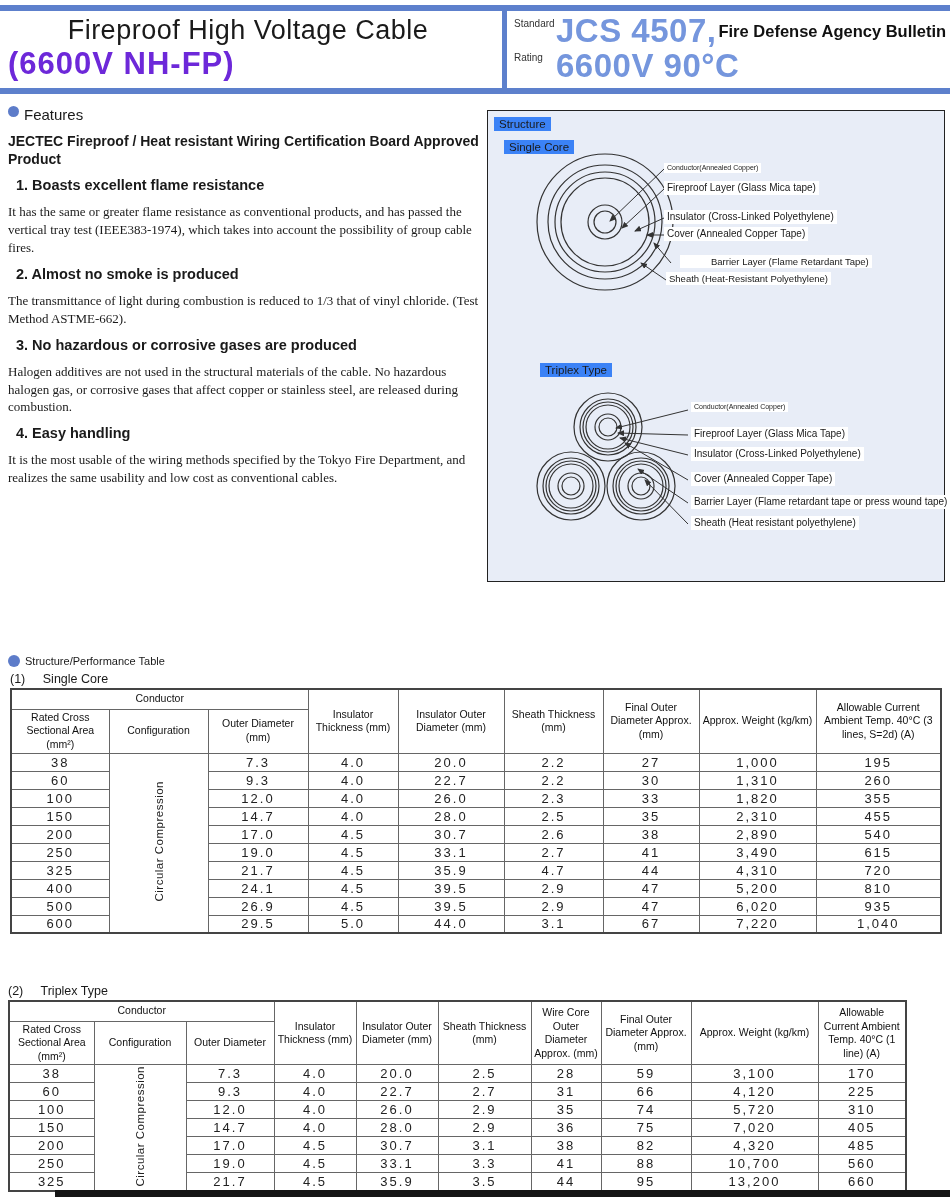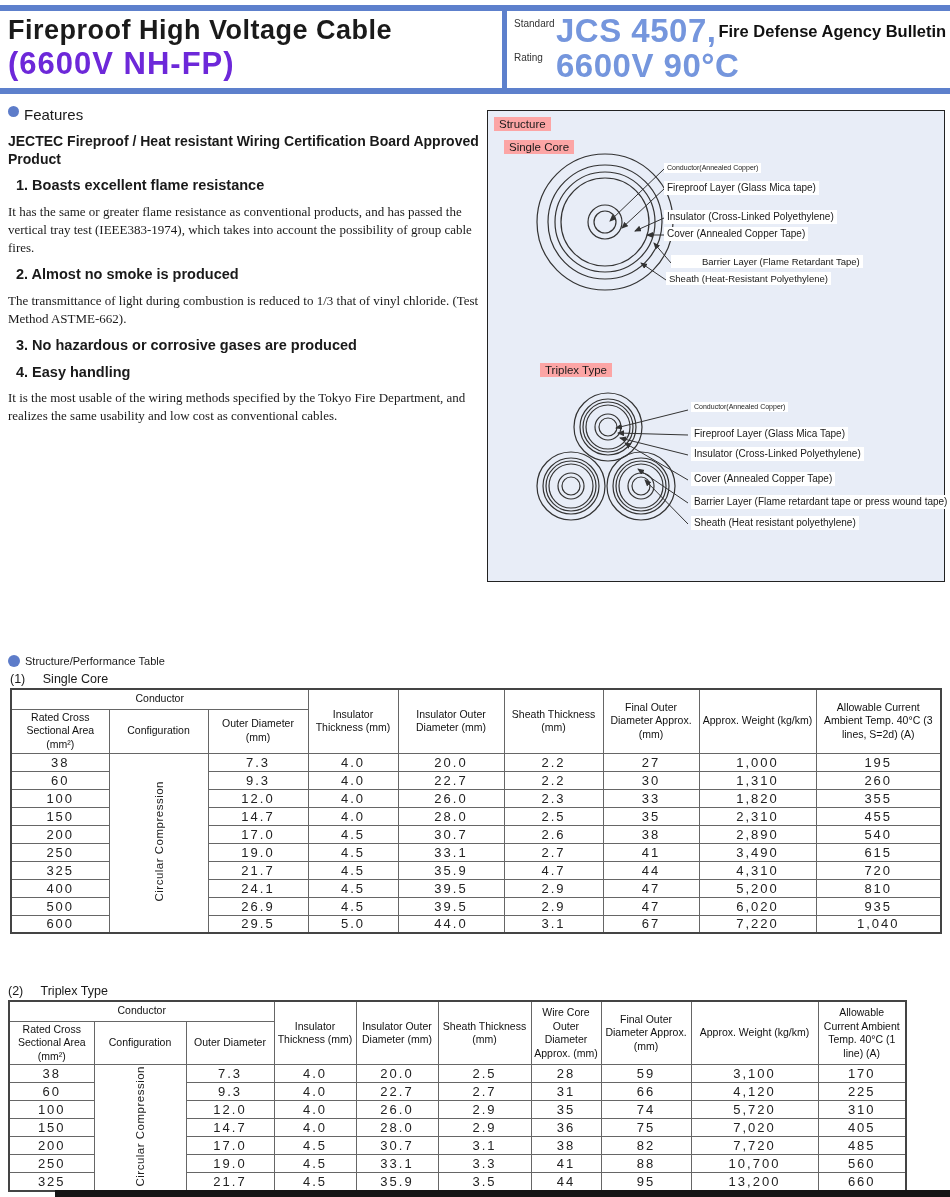--- a/index.html
+++ b/index.html
@@ -5,21 +5,21 @@
   html,body{margin:0;padding:0;background:#fff;}
   .page{position:relative;width:950px;height:1197px;background:#ffffff;
         font-family:"Liberation Sans",sans-serif;color:#1a1a1a;overflow:hidden;}
 
   
   .bar{position:absolute;background:#5d80cc;}
   .top-bar{left:0;top:5px;width:950px;height:6px;}
   .bottom-bar{left:0;top:88px;width:950px;height:6px;}
   .v-divider{left:502px;top:11px;width:5px;height:77px;}
   .header-left{position:absolute;left:8px;top:16px;width:480px;}
-  .title-main{font-size:27px;font-weight:bold;letter-spacing:.5px;line-height:1.1;}
+  .title-main{font-size:27px;font-weight:normal;letter-spacing:.5px;line-height:1.1;text-align:center;}
   .title-sub{font-size:31px;font-weight:bold;color:#6d28d9;letter-spacing:1px;line-height:1.15;}
   .header-right{position:absolute;left:514px;top:14px;width:436px;}
   .hr-row{display:flex;align-items:center;white-space:nowrap;}
   .hr-label{font-size:10px;color:#333;width:42px;flex:0 0 42px;position:relative;top:-8px;}
   .hr-big{font-size:33px;font-weight:bold;color:#7596dd;letter-spacing:.5px;line-height:1.05;}
   .hr-note{font-size:16.5px;font-weight:bold;color:#111;margin-left:2px;}
 
   
   .features{position:absolute;left:8px;top:106px;width:480px;}
   .sec-head{display:flex;align-items:flex-start;font-size:15px;margin-bottom:9px;}
@@ -27,21 +27,21 @@
   .jectec{font-size:14px;font-weight:bold;margin:0 0 2px 0;line-height:1.3;}
   .feat-h{font-size:14.5px;font-weight:bold;margin:8px;line-height:1.3;}
   .feat-b{font-size:13px;margin:0 0 1px 0;line-height:1.38;font-family:Liberation Serif, serif;}
 
   
   .panel{position:absolute;left:487px;top:110px;width:458px;height:472px;
          background:#e8edf7;border:1px solid #222;box-sizing:border-box;}
   .panel svg{position:absolute;left:0;top:0;}
   .dlabel{position:absolute;background:#fff;padding:1px 3px;font-size:10px;white-space:nowrap;line-height:1.2;}
   .dlabel.tiny{font-size:7px;}
-  .ptitle{position:absolute;background:#fca5a5;padding:1px 5px;font-size:11.5px;white-space:nowrap;}
+  .ptitle{position:absolute;background:#3b82f6;padding:1px 5px;font-size:11.5px;white-space:nowrap;}
 
   
   .perf-head{position:absolute;left:8px;top:655px;display:flex;align-items:center;font-size:11px;}
   .perf-head .bullet{width:12px;height:12px;}
   .tcaption{position:absolute;font-size:12.5px;}
   .tcaption .cap-num{margin-right:14px;}
   table.spec{position:absolute;border-collapse:collapse;table-layout:fixed;background:#fff;padding-left:36px;}
   table.spec th{border:1px solid #666;font-size:10.5px;font-weight:normal;
                 text-align:center;vertical-align:middle;padding:1px 2px;line-height:1.3;color:#111;}
   table.spec td{border:1px solid #666;font-size:13px;text-align:center;vertical-align:middle;
@@ -84,20 +84,21 @@
     <div class="sec-head">
       <span class="bullet"></span>
       <span>Features</span>
     </div>
     <p class="jectec">JECTEC Fireproof / Heat resistant Wiring Certification Board Approved Product</p>
     <p class="feat-h">1. Boasts excellent flame resistance</p>
     <p class="feat-b">It has the same or greater flame resistance as conventional products, and has passed the vertical tray test (IEEE383-1974), which takes into account the possibility of group cable fires.</p>
     <p class="feat-h">2. Almost no smoke is produced</p>
     <p class="feat-b">The transmittance of light during combustion is reduced to 1/3 that of vinyl chloride. (Test Method ASTME-662).</p>
     <p class="feat-h">3. No hazardous or corrosive gases are produced</p>
+    <p class="feat-b">Halogen additives are not used in the structural materials of the cable. No hazardous halogen gas, or corrosive gases that affect copper or stainless steel, are released during combustion.</p>
     <p class="feat-h">4. Easy handling</p>
     <p class="feat-b">It is the most usable of the wiring methods specified by the Tokyo Fire Department, and realizes the same usability and low cost as conventional cables.</p>
   </div>
 
   <div class="panel">
     <svg width="456" height="470" viewBox="0 0 456 470">
       <defs>
         <marker id="arr" markerWidth="7" markerHeight="7" refX="6" refY="3" orient="auto">
           <path d="M0,0 L7,3 L0,6 z" fill="#333"></path>
         </marker>
@@ -154,21 +155,21 @@
       </g>
     </svg>
     <div class="ptitle" style="left:6px;top:6px;">Structure</div>
     <div class="ptitle" style="left:16px;top:29px;">Single Core</div>
     <div class="ptitle" style="left:52px;top:252px;">Triplex Type</div>
 
     <div class="dlabel tiny" style="left:176px;top:52px;">Conductor(Annealed Copper)</div>
     <div class="dlabel" style="left:176px;top:70px;">Fireproof Layer (Glass Mica tape)</div>
     <div class="dlabel" style="left:176px;top:99px;">Insulator (Cross-Linked Polyethylene)</div>
     <div class="dlabel" style="left:176px;top:116px;">Cover (Annealed Copper Tape)</div>
-    <div class="dlabel" style="left:183px;top:144px;font-size:9.5px;padding-left:31px;">Barrier Layer (Flame Retardant Tape)</div>
+    <div class="dlabel" style="left:192px;top:144px;font-size:9.5px;padding-left:31px;">Barrier Layer (Flame Retardant Tape)</div>
     <div class="dlabel" style="left:178px;top:161px;font-size:9.5px;">Sheath (Heat-Resistant Polyethylene)</div>
 
     <div class="dlabel tiny" style="left:203px;top:291px;">Conductor(Annealed Copper)</div>
     <div class="dlabel" style="left:203px;top:316px;">Fireproof Layer (Glass Mica Tape)</div>
     <div class="dlabel" style="left:203px;top:336px;">Insulator (Cross-Linked Polyethylene)</div>
     <div class="dlabel" style="left:203px;top:361px;">Cover (Annealed Copper Tape)</div>
     <div class="dlabel" style="left:203px;top:384px;">Barrier Layer (Flame retardant tape or press wound tape)</div>
     <div class="dlabel" style="left:203px;top:405px;">Sheath (Heat resistant polyethylene)</div>
   </div>
 
@@ -397,21 +398,21 @@
           <td>405</td>
         </tr>
         <tr>
           <td>200</td>
           <td>17.0</td>
           <td>4.5</td>
           <td>30.7</td>
           <td>3.1</td>
           <td>38</td>
           <td>82</td>
-          <td>7,720</td>
+          <td>4,320</td>
           <td>485</td>
         </tr>
         <tr>
           <td>250</td>
           <td>19.0</td>
           <td>4.5</td>
           <td>33.1</td>
           <td>3.3</td>
           <td>41</td>
           <td>88</td>

